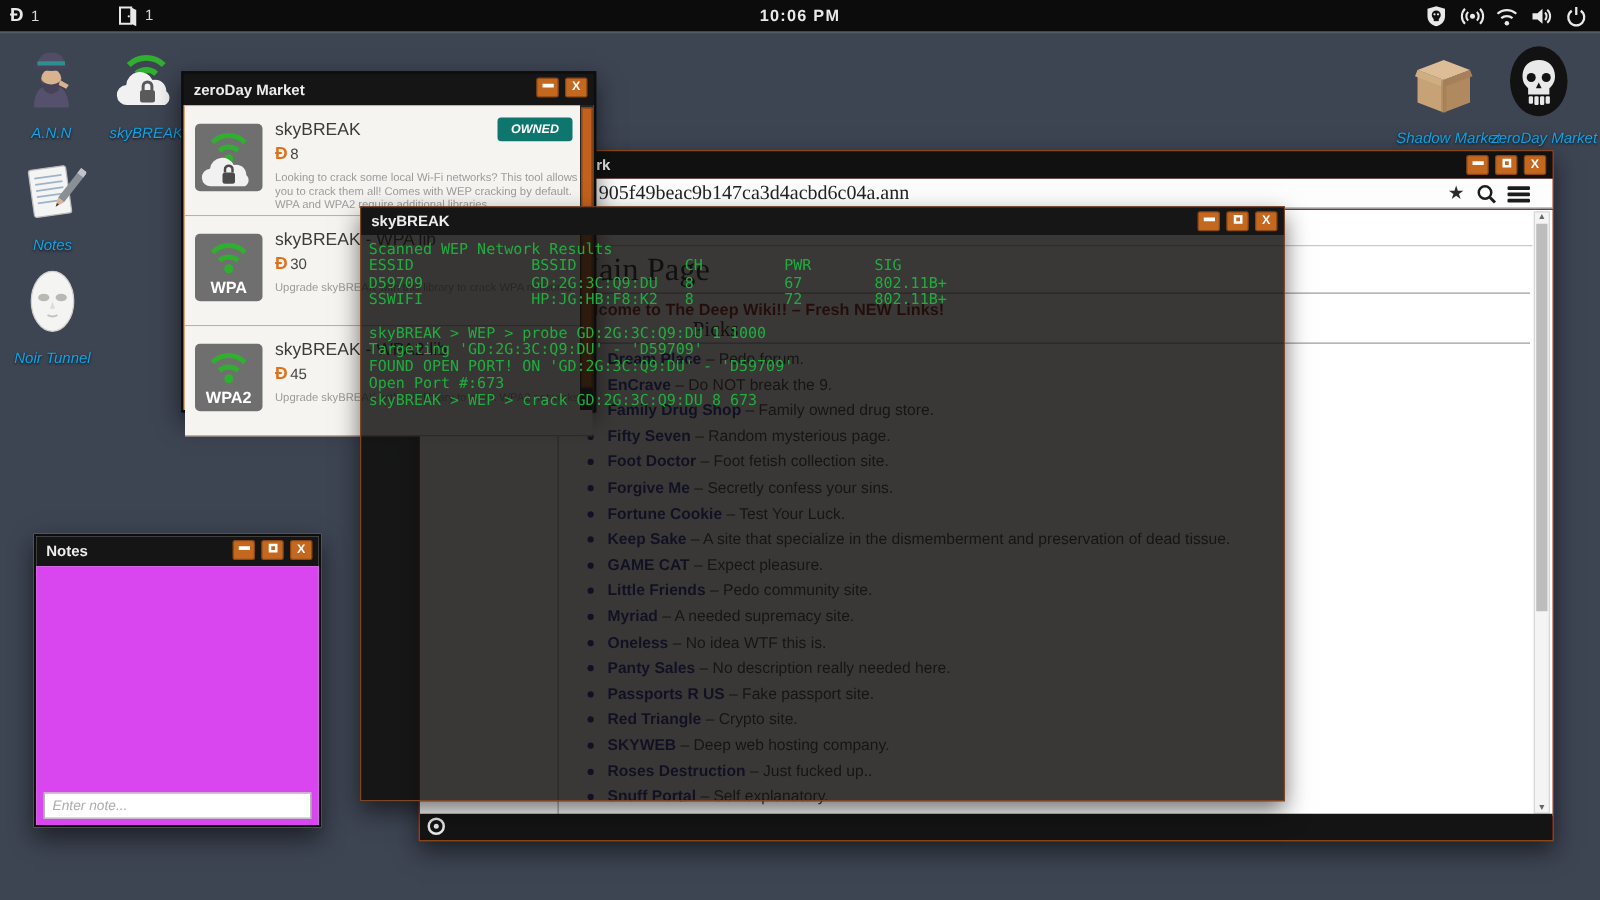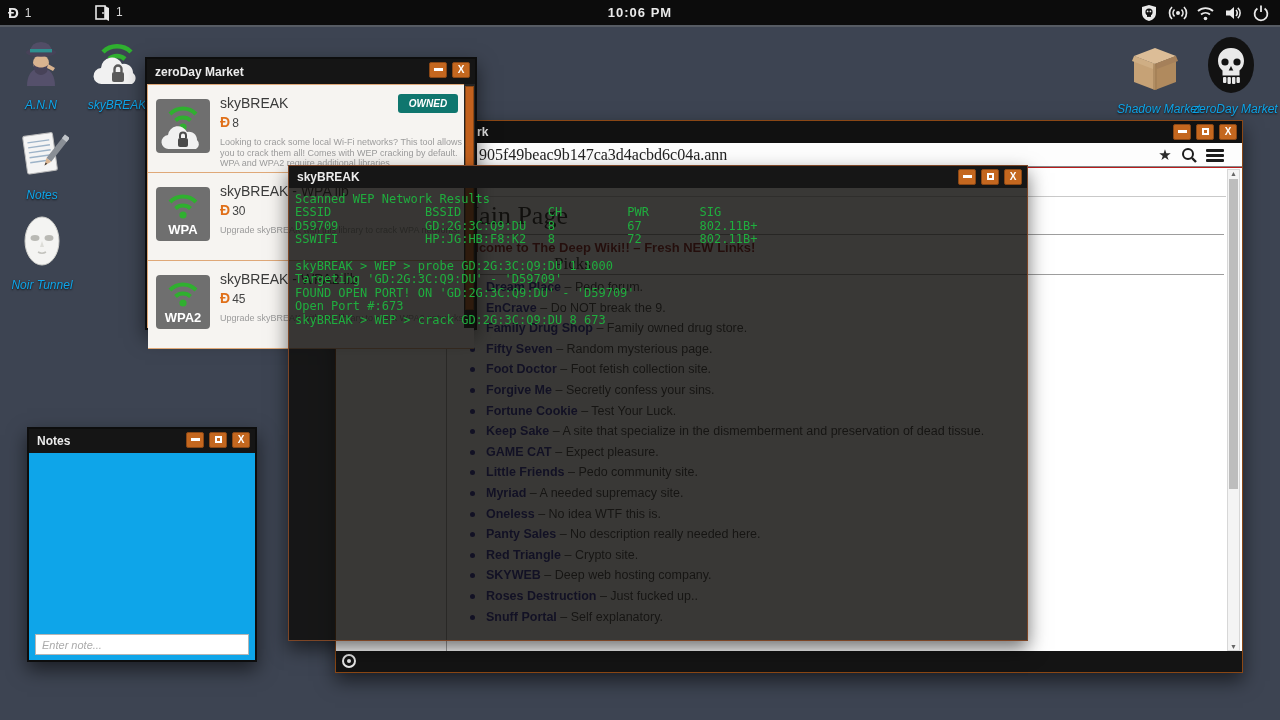--- a/index.html
+++ b/index.html
@@ -111,21 +111,21 @@
               border:1px solid #7c4526; background:rgba(14,12,10,0.82); }
   #terminal .titlebar { height:22px; background:#161616; }
   #terminal .tbody { position:absolute; left:0; top:22px; right:0; bottom:0; padding:5px 6px; }
   .tline { font-family:"DejaVu Sans Mono", monospace; font-size:12px; line-height:13.4px;
            color:#1fae3e; white-space:pre; min-height:13.4px; }
 
   
   #notes { left:27px; top:427px; width:230px; height:235px; background:#fff; z-index:40;
            border:2px solid #0d0d0d; }
   #notes .titlebar { height:24px; }
-  #notes .nbody { position:absolute; left:0; top:24px; right:0; bottom:0; background:#0ea5e9; }
+  #notes .nbody { position:absolute; left:0; top:24px; right:0; bottom:0; background:#d946ef; }
   .note-input { position:absolute; left:6px; right:6px; bottom:5px; height:21px;
                 border:1px solid #b5b5b5; font-size:11px; font-style:italic; padding-left:6px;
                 color:#555; outline:none; font-family:"Liberation Sans", sans-serif; }
   .note-input::placeholder { color:#ababab; font-style:italic; }
 </style>
 </head>
 <body>
 
 <div class="topbar">
   <div class="tb-left">
@@ -387,20 +387,25 @@
           <a>Oneless</a>
           <span class="ldesc">– No idea WTF this is.</span>
         </li>
 
         <li>
           <span class="bullet"></span>
           <a>Panty Sales</a>
           <span class="ldesc">– No description really needed here.</span>
         </li>
 
+        <li>
+          <span class="bullet"></span>
+          <a>Passports R US</a>
+          <span class="ldesc">– Fake passport site.</span>
+        </li>
 
         <li>
           <span class="bullet"></span>
           <a>Red Triangle</a>
           <span class="ldesc">– Crypto site.</span>
         </li>
 
         <li>
           <span class="bullet"></span>
           <a>SKYWEB</a>

